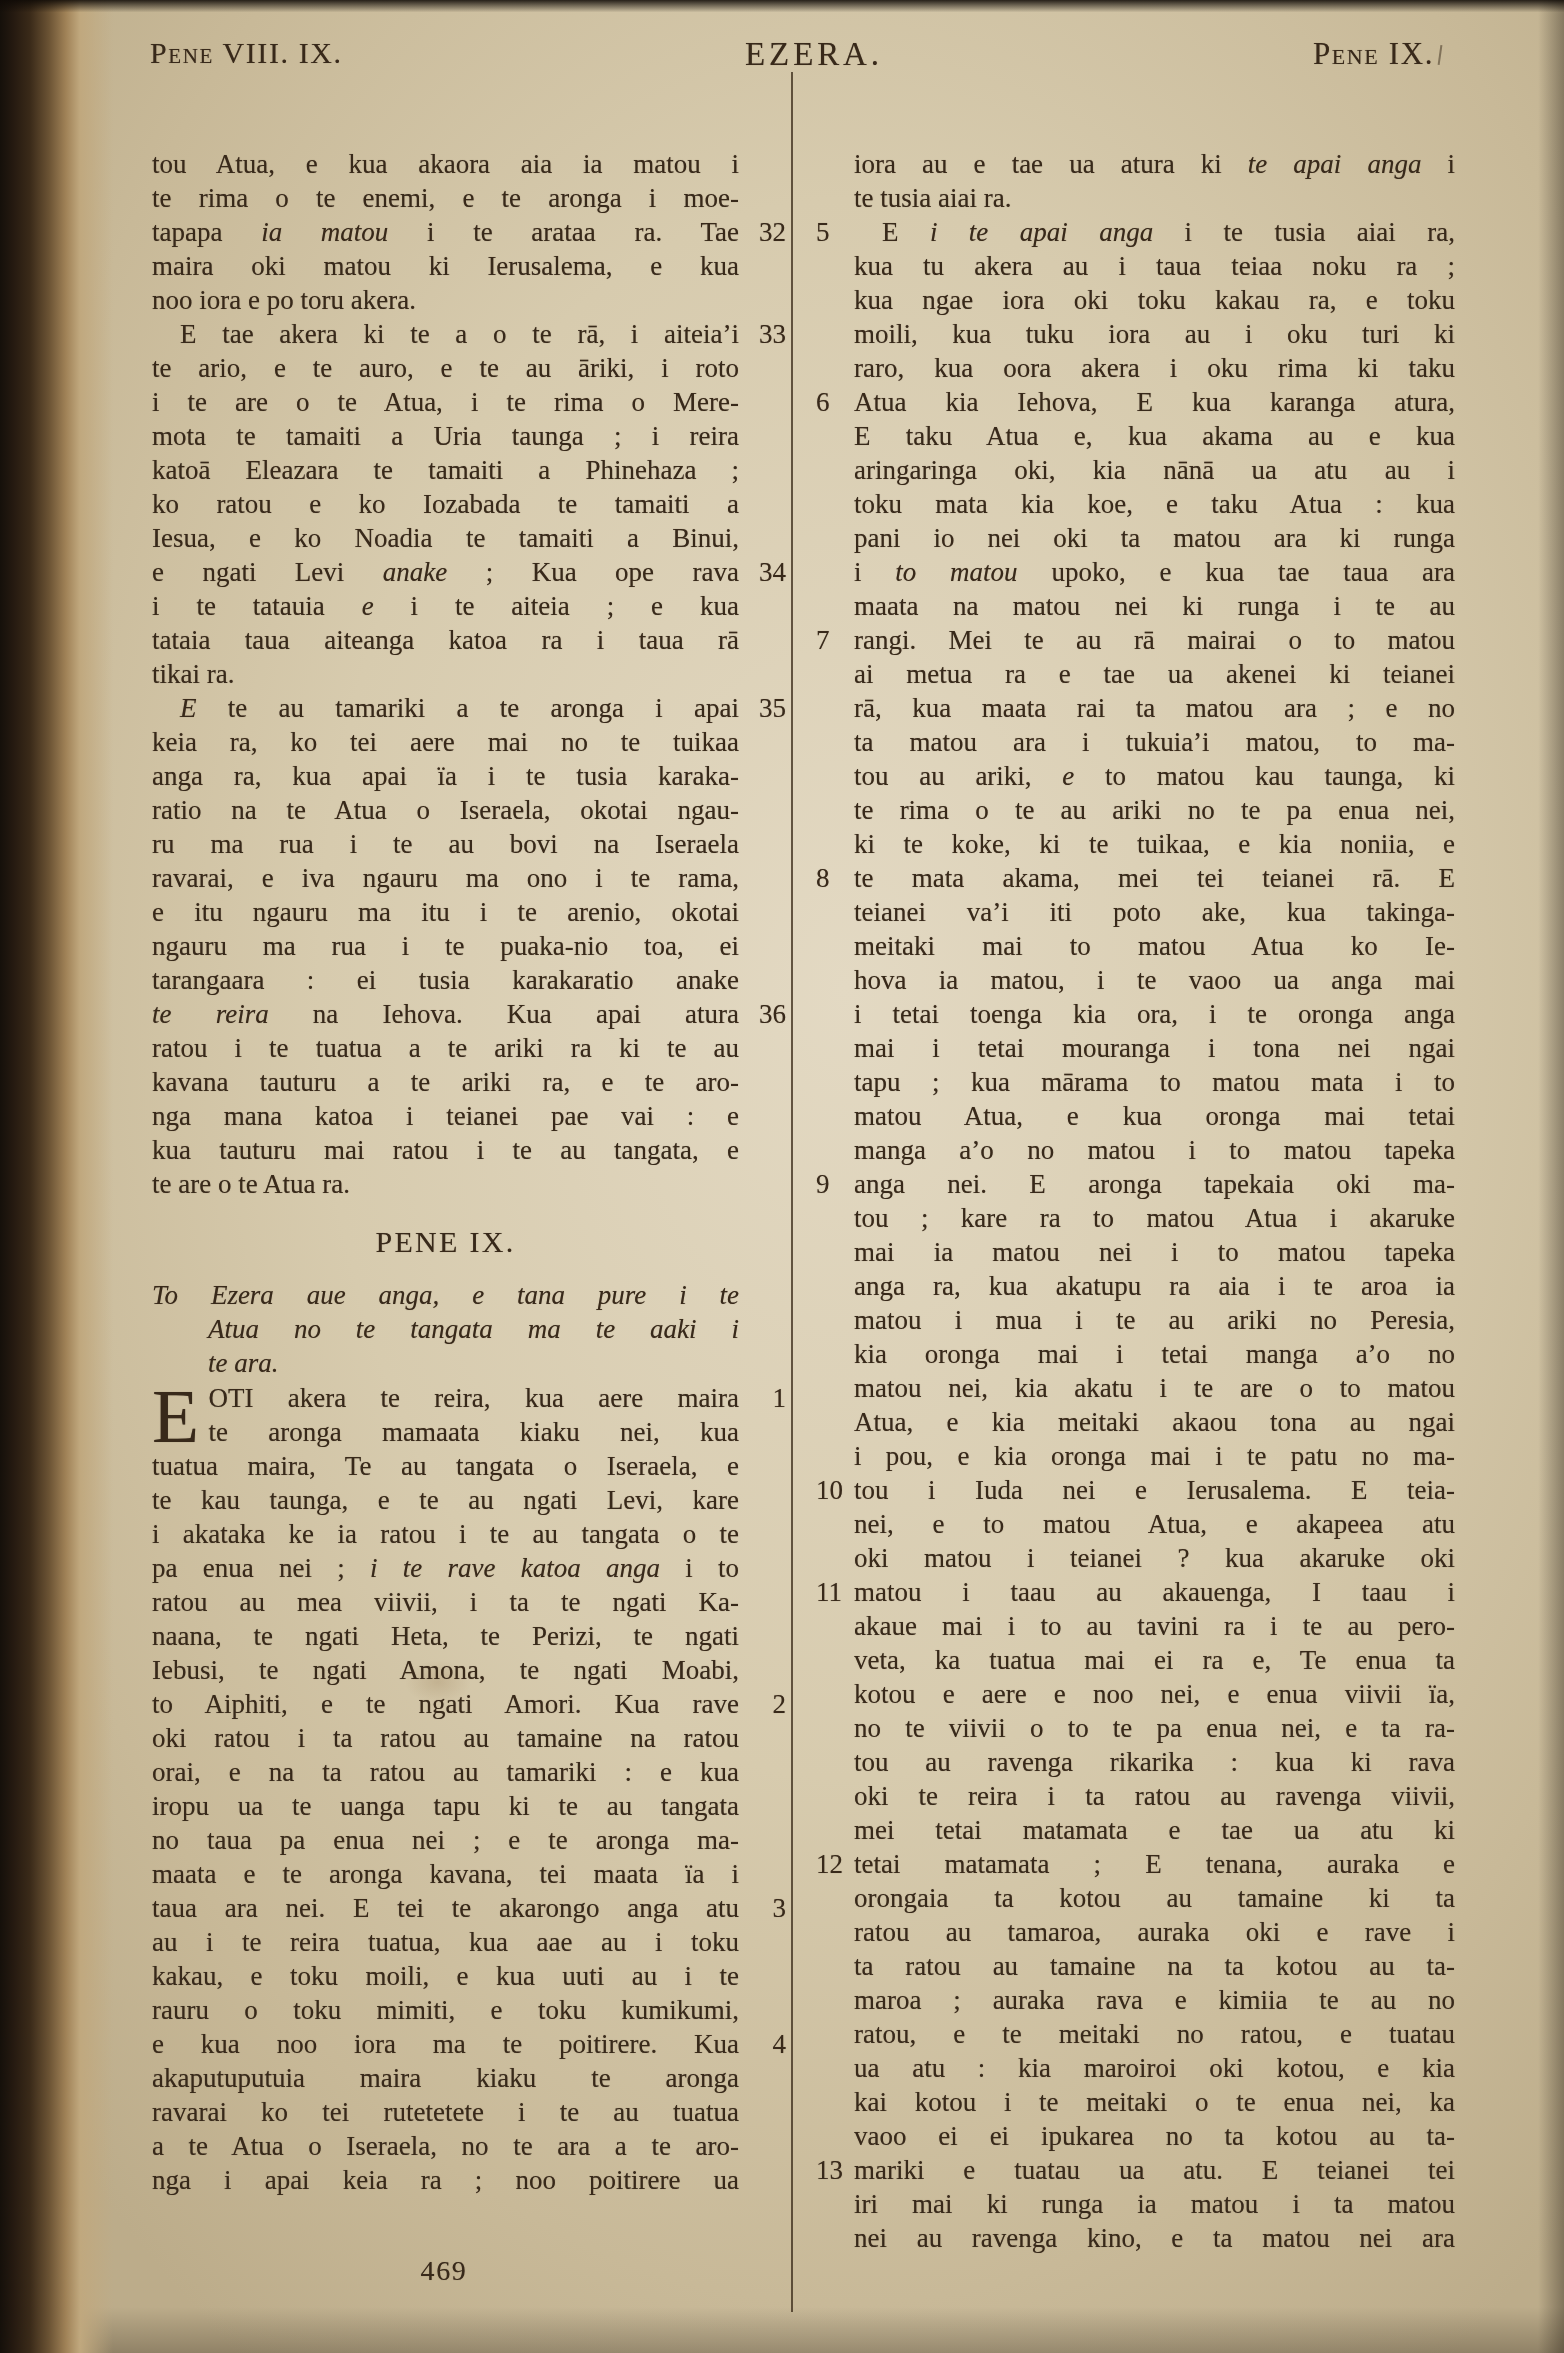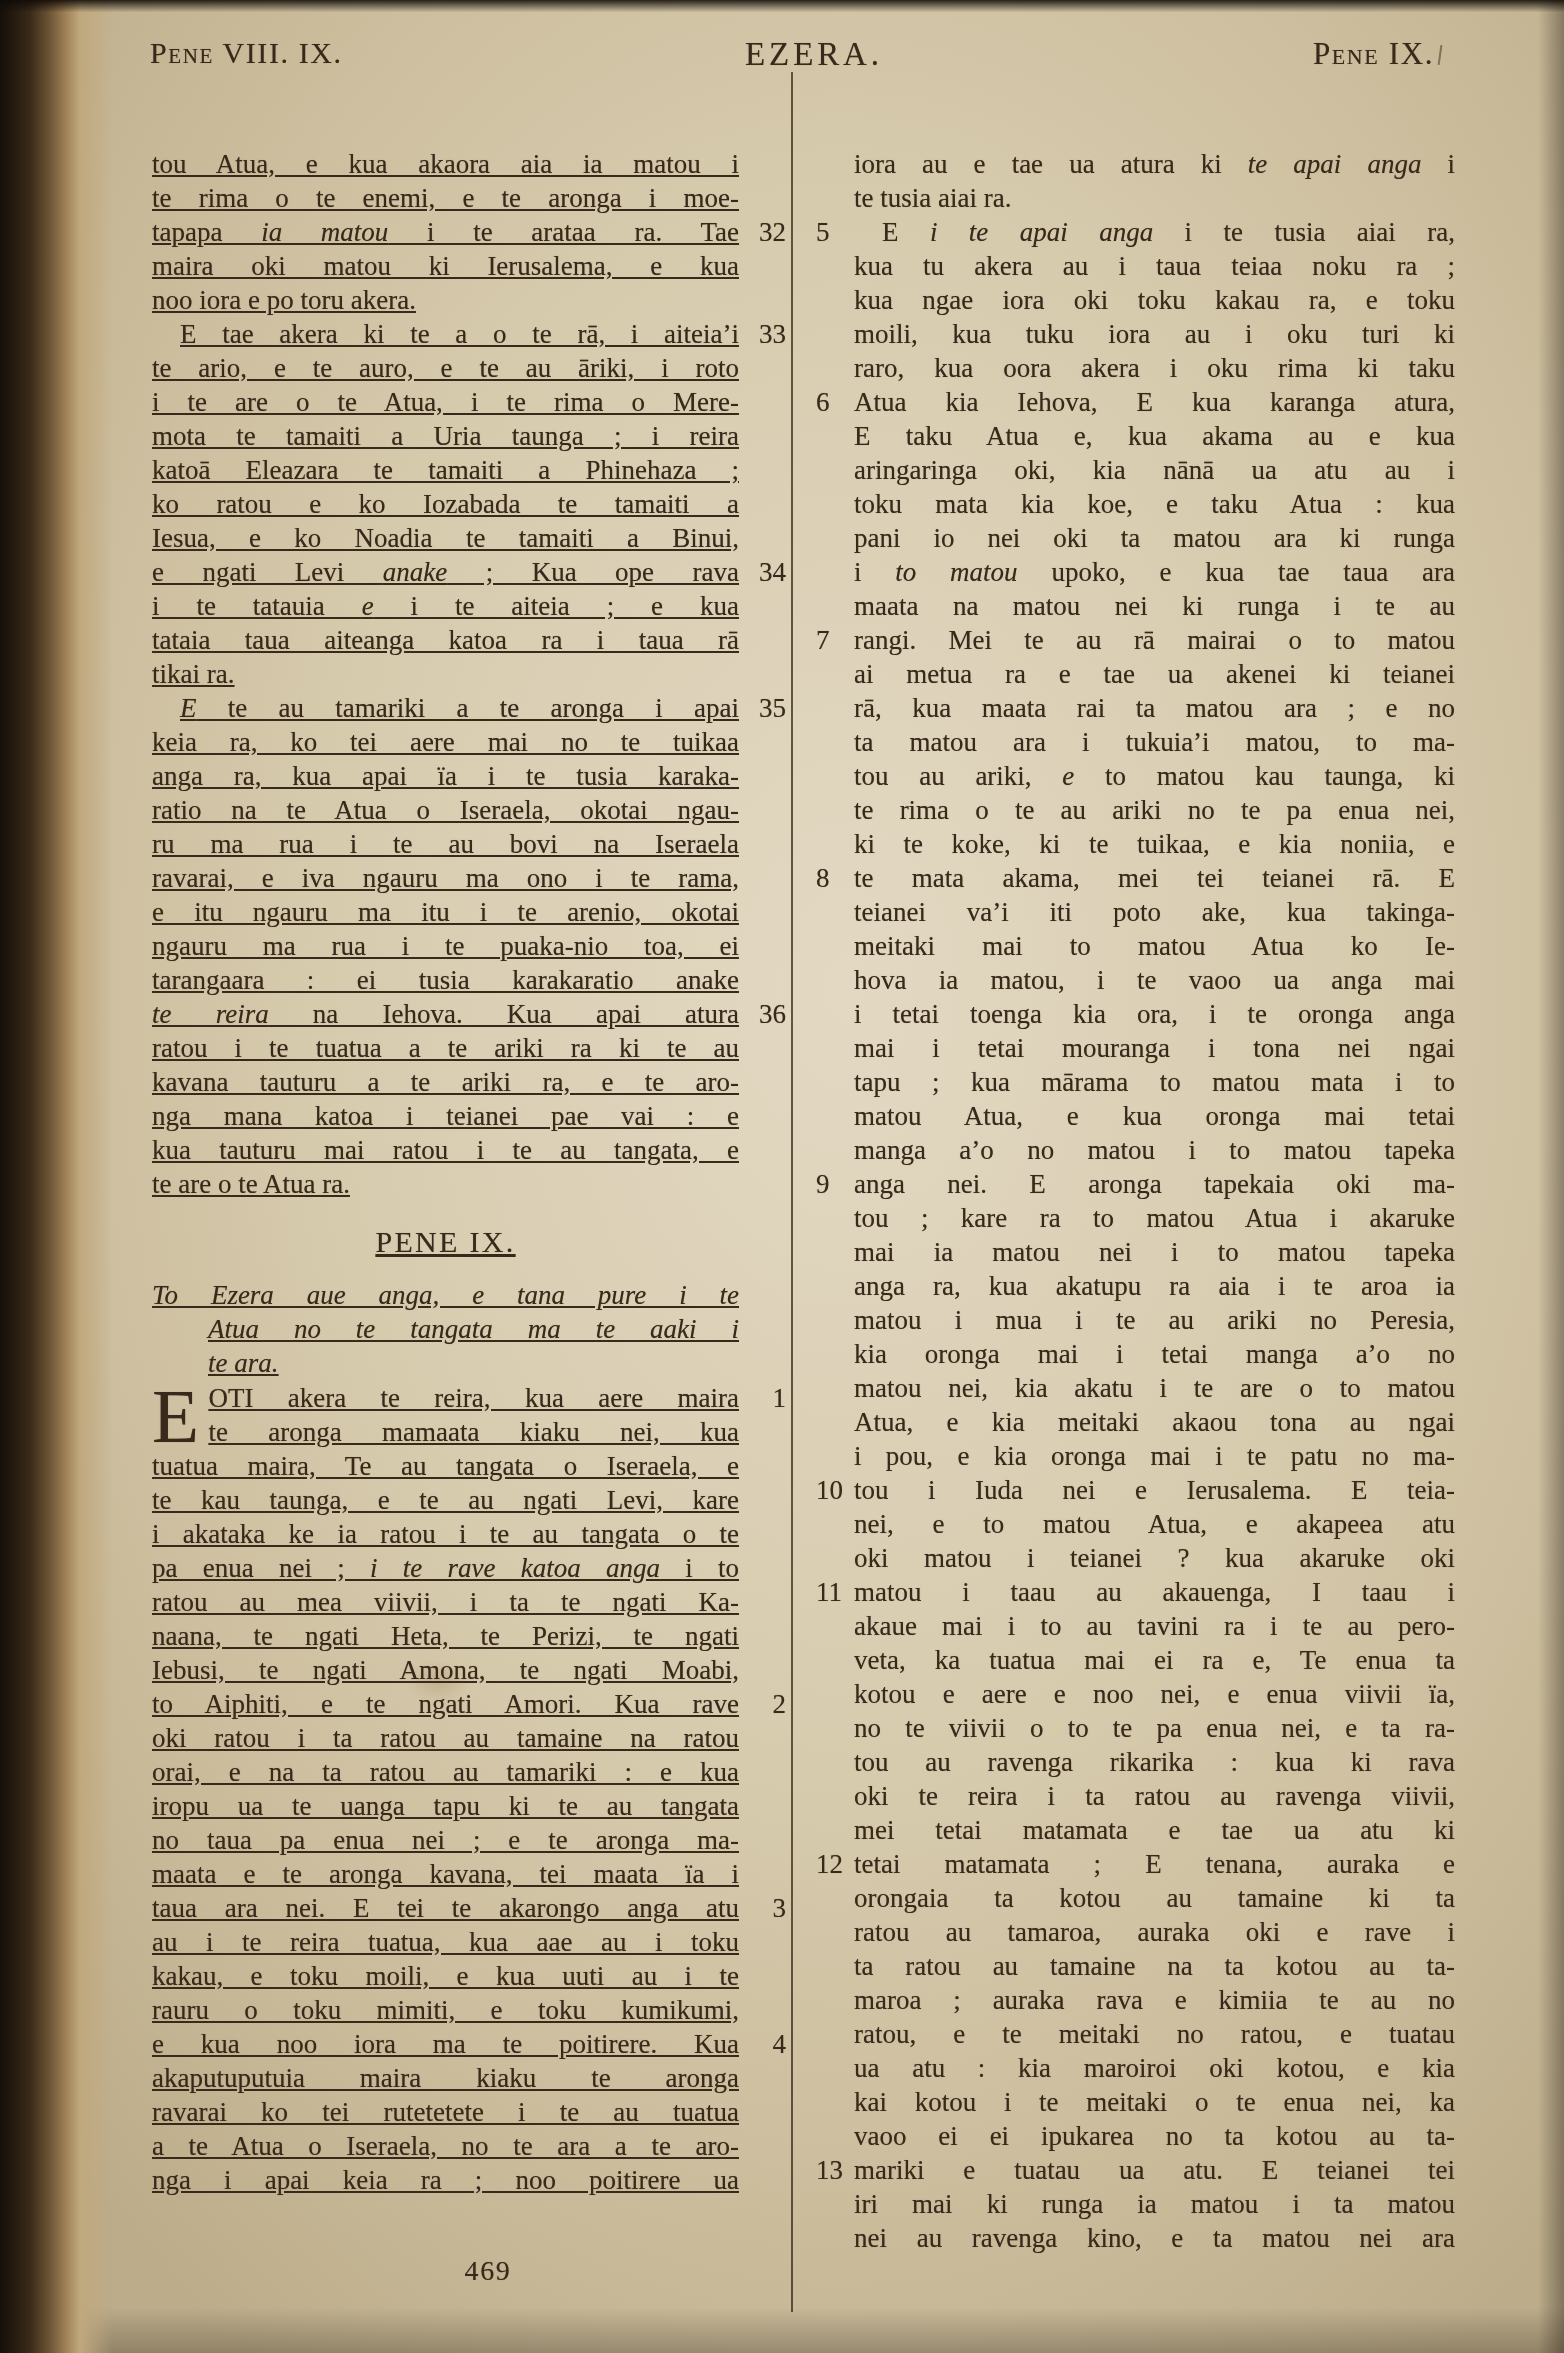--- a/index.html
+++ b/index.html
@@ -20,36 +20,36 @@
     text-shadow:0 0 0.8px rgba(56,41,26,.45);
   }
   .running-header{position:absolute;top:36px;left:0;right:0;height:39px;}
   .rh{position:absolute;white-space:nowrap;}
   .rh.left{left:150px;font-variant:small-caps;font-size:30px;letter-spacing:1.6px;}
   .rh.center{left:814px;transform:translateX(-50%);font-size:33px;letter-spacing:3.9px;font-weight:normal;}
   .rh.right{right:131px;font-variant:small-caps;font-size:31px;letter-spacing:1.6px;}
   .artifact{position:absolute;top:45px;right:124px;width:2.3px;height:20.3px;background:rgba(56,41,26,.5);transform:rotate(8deg);}
   .divider{position:absolute;left:791px;top:72px;width:1.6px;height:2240px;background:rgba(62,46,28,.78);}
   .col{position:absolute;top:147px;font-size:27px;line-height:34px;}
-  .col-left{left:152px;width:587px;text-decoration:underline;}
+  .col-left{left:152px;width:587px;}
   .col-right{left:854px;width:601px;}
   .line{position:relative;}
   .line .t{display:block;text-align:justify;text-align-last:justify;}
   .line.short .t{text-align-last:left;}
   .line.indent .t{text-indent:28px;}
   .line.hang .t{padding-left:56px;}
   .vnum{position:absolute;top:0;white-space:nowrap;}
   .vnum.right{right:-47px;}
   .vnum.left{left:-38px;}
   .chap-heading{text-align:center;font-size:30px;letter-spacing:2.3px;margin:23.5px 0 19px 0;}
   .intro .t{font-style:italic;}
   .intro{margin-bottom:1px;}
   .dropcap{float:left;font-size:77px;line-height:64px;padding:3.1px 9.4px 0 0;}
   .para{overflow:visible;}
-  .page-number{position:absolute;top:2255px;left:444px;transform:translateX(-50%);font-size:28px;letter-spacing:1.6px;margin-left:44px;}
+  .page-number{position:absolute;top:2255px;left:444px;transform:translateX(-50%);font-size:28px;letter-spacing:1.6px;}
   i{font-style:italic;}
 </style>
 </head>
 <body>
 
 <div class="page">
   <div class="running-header">
     <span class="rh left">Pene VIII. IX.</span>
     <span class="rh center">EZERA.</span>
     <span class="rh right">Pene IX.</span>

